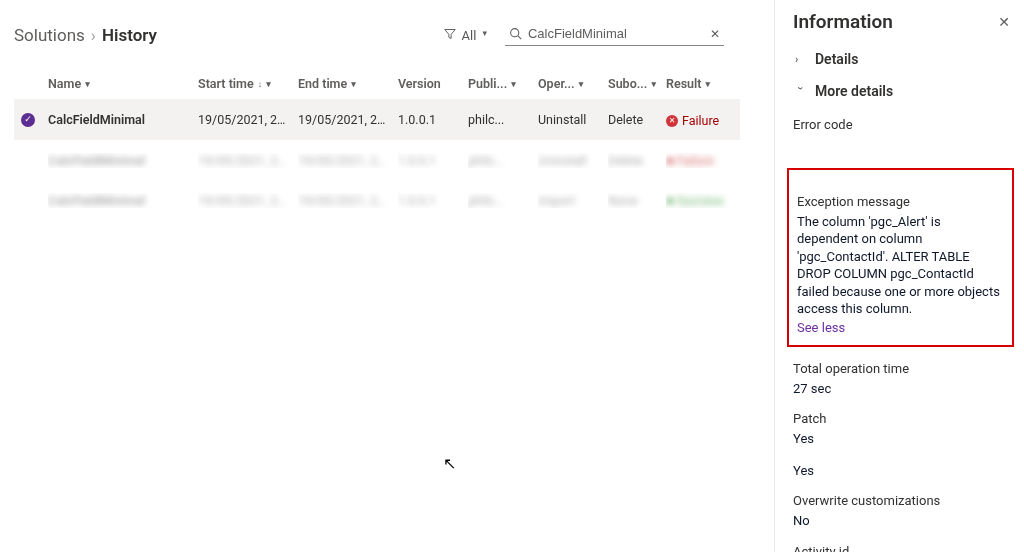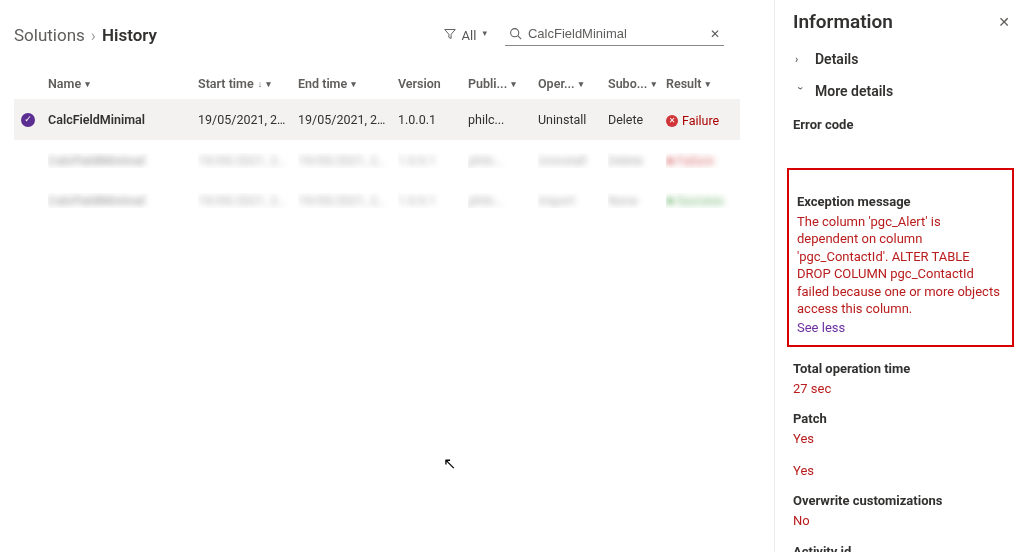--- a/index.html
+++ b/index.html
@@ -180,28 +180,28 @@
       font-size: 14px;
       font-weight: 600;
       padding: 6px 0 10px 2px;
       cursor: pointer;
     }
     .chev { display: inline-block; width: 10px; font-size: 11px; color: #605e5c; }
 
     .field-group { margin: 8px 0 14px 0; }
     .field-label {
       font-size: 13px;
-      font-weight: 700;
+      font-weight: 400;
       color: #323130;
       margin-bottom: 4px;
       display: block;
     }
     .field-value {
       font-size: 13px;
-      color: #b91c1c;
+      color: #0f172a;
       line-height: 1.35;
     }
     .see-less {
       color: #6b2fa0;
       font-size: 13px;
       display: inline-block;
       margin-top: 2px;
     }
 
     .redbox {

